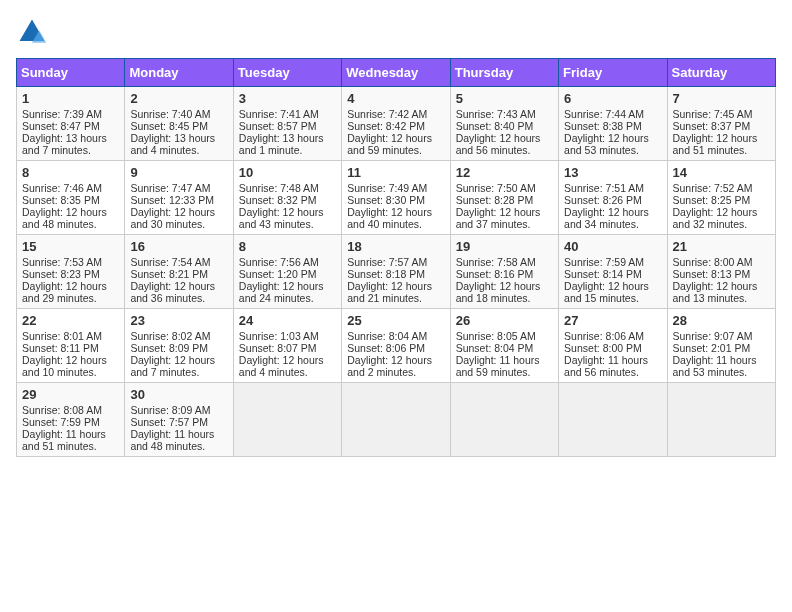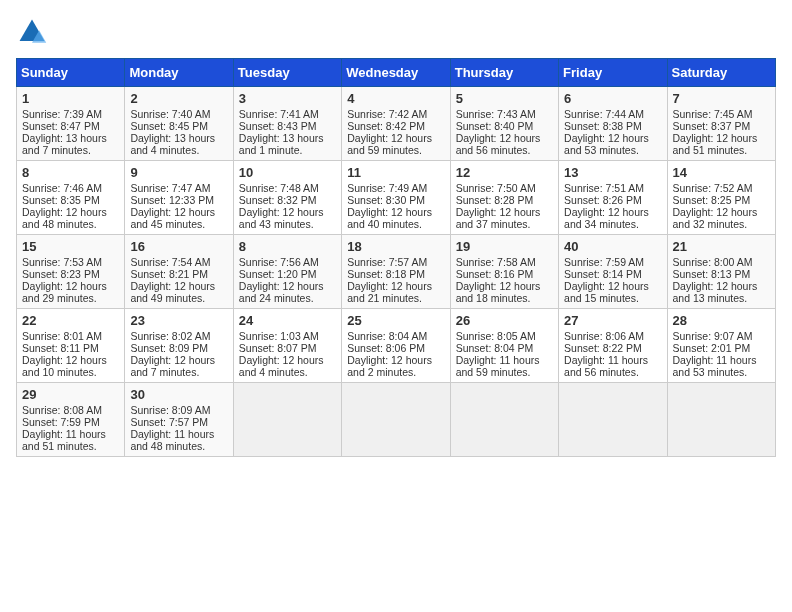--- a/index.html
+++ b/index.html
@@ -36,21 +36,21 @@
     .subtitle {
       font-size: 15px;
       color: #333;
     }
     .calendar {
       width: 100%;
       border-collapse: collapse;
       border: 1px solid #ccc;
     }
     .calendar thead th {
-      background-color: #1d4ed8;
+      background-color: #8b5cf6;
       color: #fff;
       font-size: 13px;
       font-weight: bold;
       padding: 6px 4px;
       border: 1px solid #1557a0;
       text-align: left;
     }
     .calendar tbody td {
       vertical-align: top;
       border: 1px solid #ccc;
@@ -120,21 +120,21 @@
         <td>
           <span class="day-number">2</span>
           <div>Sunrise: 7:40 AM</div>
           <div>Sunset: 8:45 PM</div>
           <div>Daylight: 13 hours</div>
           <div>and 4 minutes.</div>
         </td>
         <td>
           <span class="day-number">3</span>
           <div>Sunrise: 7:41 AM</div>
-          <div>Sunset: 8:43 PM</div>
+          <div>Sunset: 8:57 PM</div>
           <div>Daylight: 13 hours</div>
           <div>and 1 minute.</div>
         </td>
         <td>
           <span class="day-number">4</span>
           <div>Sunrise: 7:42 AM</div>
           <div>Sunset: 8:42 PM</div>
           <div>Daylight: 12 hours</div>
           <div>and 59 minutes.</div>
         </td>
@@ -166,21 +166,21 @@
           <div>Sunrise: 7:46 AM</div>
           <div>Sunset: 8:35 PM</div>
           <div>Daylight: 12 hours</div>
           <div>and 48 minutes.</div>
         </td>
         <td>
           <span class="day-number">9</span>
           <div>Sunrise: 7:47 AM</div>
           <div>Sunset: 12:33 PM</div>
           <div>Daylight: 12 hours</div>
-          <div>and 45 minutes.</div>
+          <div>and 30 minutes.</div>
         </td>
         <td>
           <span class="day-number">10</span>
           <div>Sunrise: 7:48 AM</div>
           <div>Sunset: 8:32 PM</div>
           <div>Daylight: 12 hours</div>
           <div>and 43 minutes.</div>
         </td>
         <td>
           <span class="day-number">11</span>
@@ -217,21 +217,21 @@
           <div>Sunrise: 7:53 AM</div>
           <div>Sunset: 8:23 PM</div>
           <div>Daylight: 12 hours</div>
           <div>and 29 minutes.</div>
         </td>
         <td>
           <span class="day-number">16</span>
           <div>Sunrise: 7:54 AM</div>
           <div>Sunset: 8:21 PM</div>
           <div>Daylight: 12 hours</div>
-          <div>and 49 minutes.</div>
+          <div>and 36 minutes.</div>
         </td>
         <td>
           <span class="day-number">8</span>
           <div>Sunrise: 7:56 AM</div>
           <div>Sunset: 1:20 PM</div>
           <div>Daylight: 12 hours</div>
           <div>and 24 minutes.</div>
         </td>
         <td>
           <span class="day-number">18</span>
@@ -294,21 +294,21 @@
         <td>
           <span class="day-number">26</span>
           <div>Sunrise: 8:05 AM</div>
           <div>Sunset: 8:04 PM</div>
           <div>Daylight: 11 hours</div>
           <div>and 59 minutes.</div>
         </td>
         <td>
           <span class="day-number">27</span>
           <div>Sunrise: 8:06 AM</div>
-          <div>Sunset: 8:22 PM</div>
+          <div>Sunset: 8:00 PM</div>
           <div>Daylight: 11 hours</div>
           <div>and 56 minutes.</div>
         </td>
         <td>
           <span class="day-number">28</span>
           <div>Sunrise: 9:07 AM</div>
           <div>Sunset: 2:01 PM</div>
           <div>Daylight: 11 hours</div>
           <div>and 53 minutes.</div>
         </td>

